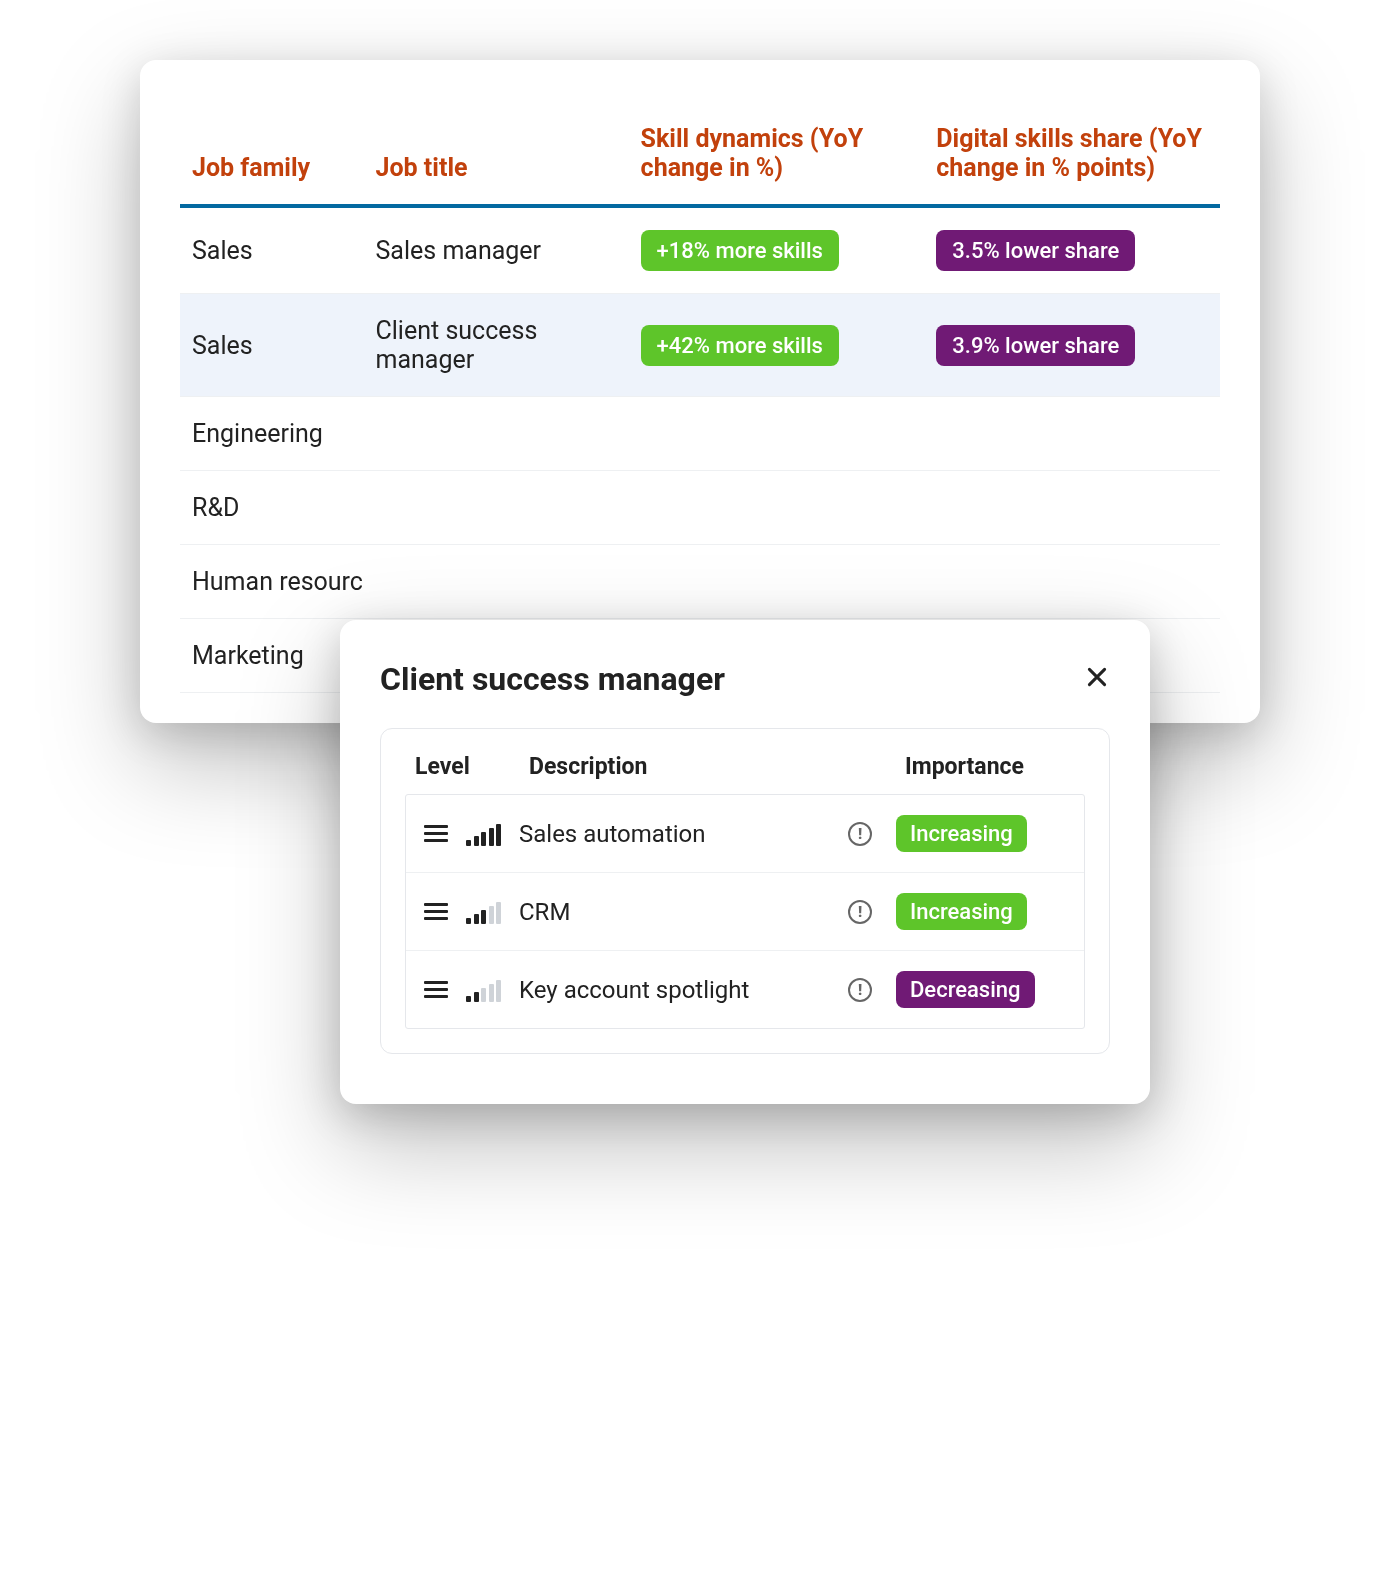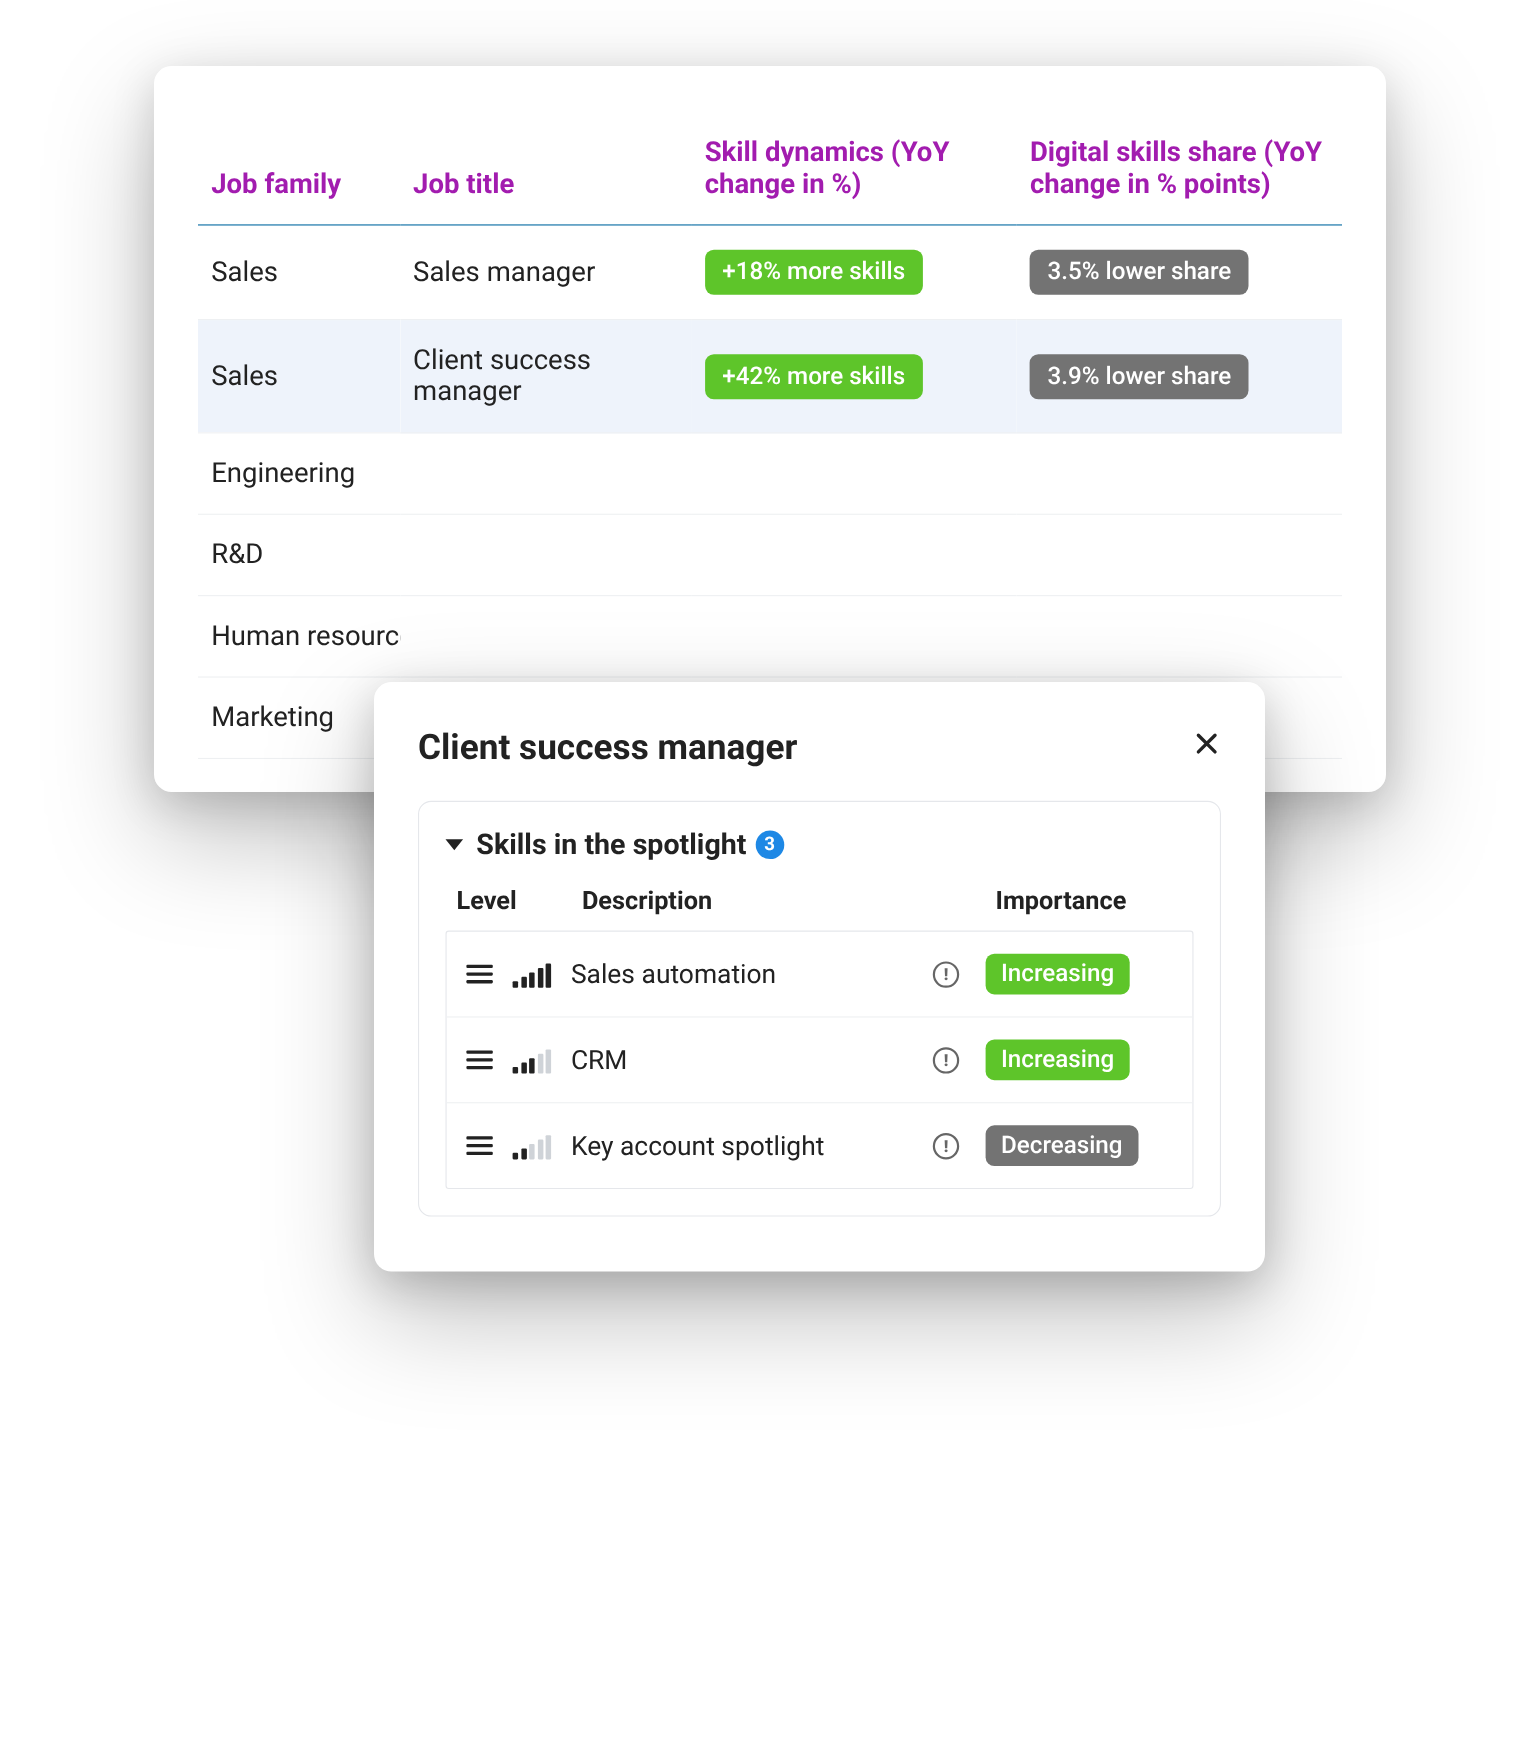--- a/index.html
+++ b/index.html
@@ -22,44 +22,44 @@
     }
     table.main {
       width: 100%;
       border-collapse: collapse;
       table-layout: fixed;
     }
     table.main th {
       text-align: left;
       font-size: 25px;
       font-weight: 700;
-      color: #a21caf;
+      color: #c2410c;
       padding: 14px 12px 22px 12px;
       vertical-align: bottom;
-      border-bottom: 1px solid #0369a1;
+      border-bottom: 4px solid #0369a1;
     }
     table.main td {
       padding: 22px 12px;
       font-size: 25px;
       color: #222;
       border-bottom: 1px solid #eef0f2;
       vertical-align: middle;
     }
     table.main tr.selected td { background: #eef3fb; }
     .pill {
       display: inline-block;
       padding: 8px 16px;
       border-radius: 8px;
       color: #fff;
       font-size: 22px;
       font-weight: 500;
       white-space: nowrap;
     }
     .pill.green { background: #5ec52a; }
-    .pill.orange { background: #737373; }
+    .pill.orange { background: #701a75; }
     .pill.small { padding: 6px 14px; font-size: 22px; border-radius: 8px; }
 
     
     .modal {
       position: absolute;
       left: 340px;
       top: 620px;
       width: 810px;
       background: #fff;
       border-radius: 16px;
@@ -184,25 +184,20 @@
     <div class="modal-title">Client success manager</div>
     <button class="close-btn" aria-label="Close">
       <span>
         <svg width="26" height="26" viewBox="0 0 24 24" stroke="#222" stroke-width="2.8" stroke-linecap="round" fill="none">
             <path d="M5 5 L19 19 M19 5 L5 19"></path>
           </svg>
       </span>
     </button>
   </div>
   <div class="section">
-    <div class="section-head">
-      <span class="caret-down"></span>
-      <span>Skills in the spotlight</span>
-      <span class="count-badge">3</span>
-    </div>
     <div class="skill-head">
       <div class="c-level">Level</div>
       <div class="c-desc">Description</div>
       <div class="c-imp">Importance</div>
     </div>
     <div class="skill-list" id="skill-rows">
         <div class="skill-row">
           <div class="drag-icon">
             <span></span>
             <span></span>

